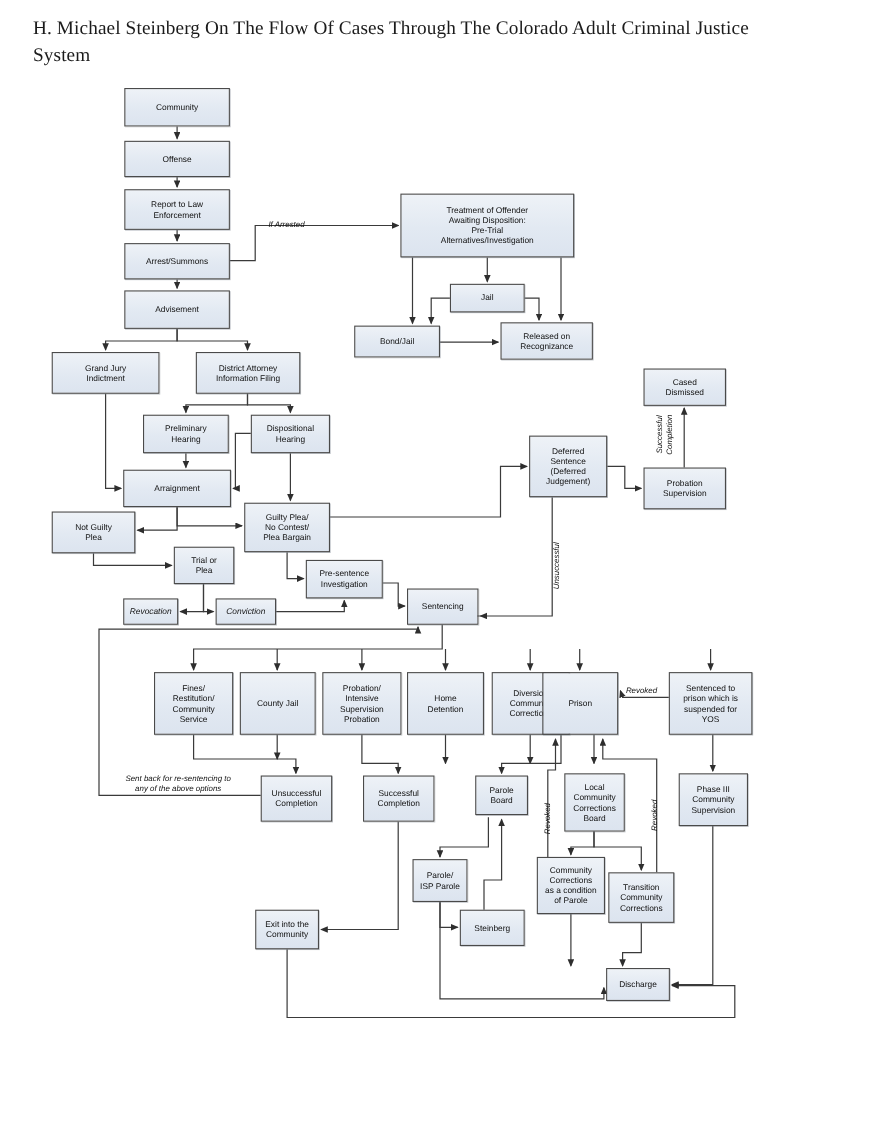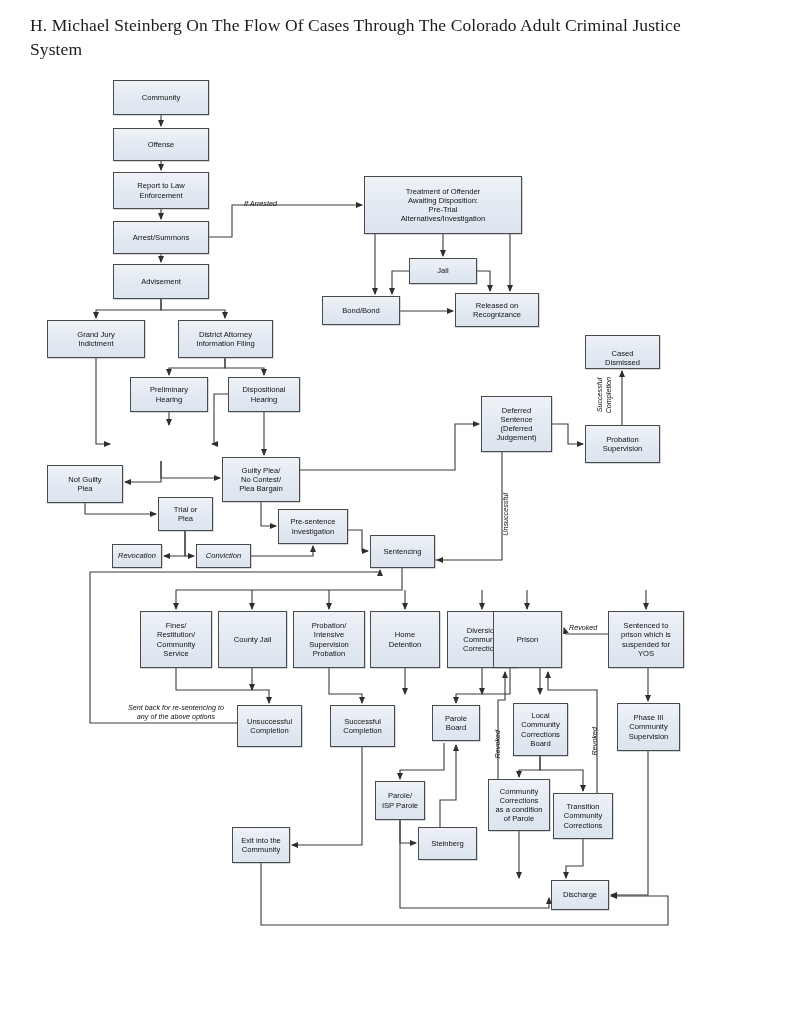--- a/index.html
+++ b/index.html
@@ -170,20 +170,23 @@
     </div>
     <div class="node" style="left: 178px; top: 320px; width: 95px; height: 38px;">
       <span>District Attorney<br>Information Filing</span>
     </div>
     <div class="node" style="left: 130px; top: 377px; width: 78px; height: 35px;">
       <span>Preliminary<br>Hearing</span>
     </div>
     <div class="node" style="left: 228px; top: 377px; width: 72px; height: 35px;">
       <span>Dispositional<br>Hearing</span>
     </div>
+    <div class="node" style="left: 112px; top: 427px; width: 98px; height: 34px;">
+      <span>Arraignment</span>
+    </div>
     <div class="node" style="left: 47px; top: 465px; width: 76px; height: 38px;">
       <span>Not Guilty<br>Plea</span>
     </div>
     <div class="node" style="left: 222px; top: 457px; width: 78px; height: 45px;">
       <span>Guilty Plea/<br>No Contest/<br>Plea Bargain</span>
     </div>
     <div class="node" style="left: 158px; top: 497px; width: 55px; height: 34px;">
       <span>Trial or<br>Plea</span>
     </div>
     <div class="node" style="left: 278px; top: 509px; width: 70px; height: 35px;">
@@ -195,29 +198,29 @@
     <div class="node italic" style="left: 196px; top: 544px; width: 55px; height: 24px;">
       <span>Conviction</span>
     </div>
     <div class="node" style="left: 364px; top: 176px; width: 158px; height: 58px;">
       <span>Treatment of Offender<br>Awaiting Disposition:<br>Pre-Trial<br>Alternatives/Investigation</span>
     </div>
     <div class="node" style="left: 409px; top: 258px; width: 68px; height: 26px;">
       <span>Jail</span>
     </div>
     <div class="node" style="left: 322px; top: 296px; width: 78px; height: 29px;">
-      <span>Bond/Bond</span>
+      <span>Bond/Jail</span>
     </div>
     <div class="node" style="left: 455px; top: 293px; width: 84px; height: 34px;">
       <span>Released on<br>Recognizance</span>
     </div>
     <div class="node" style="left: 481px; top: 396px; width: 71px; height: 56px;">
       <span>Deferred<br>Sentence<br>(Deferred<br>Judgement)</span>
     </div>
-    <div class="node" style="left: 585px; top: 335px; width: 75px; height: 34px; align-items: flex-end;">
+    <div class="node" style="left: 585px; top: 335px; width: 75px; height: 34px;">
       <span>Cased<br>Dismissed</span>
     </div>
     <div class="node" style="left: 585px; top: 425px; width: 75px; height: 38px;">
       <span>Probation<br>Supervision</span>
     </div>
     <div class="node" style="left: 370px; top: 535px; width: 65px; height: 33px;">
       <span>Sentencing</span>
     </div>
     <div class="node" style="left: 140px; top: 611px; width: 72px; height: 57px;">
       <span>Fines/<br>Restitution/<br>Community<br>Service</span>
@@ -268,18 +271,18 @@
       <span>Transition<br>Community<br>Corrections</span>
     </div>
     <div class="node" style="left: 232px; top: 827px; width: 58px; height: 36px;">
       <span>Exit into the<br>Community</span>
     </div>
     <div class="node" style="left: 551px; top: 880px; width: 58px; height: 30px;">
       <span>Discharge</span>
     </div>
     <div class="edgelabel" style="left: 244px; top: 200px;">If Arrested</div>
     <div class="edgelabel" style="left: 569px; top: 624px;">Revoked</div>
-    <div class="edgelabel multiline" style="left: 92px; top: 704px; width: 140px; padding-left: 14px;">Sent back for re-sentencing to<br>any of the above options</div>
+    <div class="edgelabel multiline" style="left: 92px; top: 704px; width: 140px;">Sent back for re-sentencing to<br>any of the above options</div>
     <div class="edgelabel vert" style="left: 596px; top: 377px;">Successful<br>Completion</div>
     <div class="edgelabel vert" style="left: 502px; top: 493px;">Unsuccessful</div>
     <div class="edgelabel vert" style="left: 494px; top: 730px;">Revoked</div>
     <div class="edgelabel vert" style="left: 591px; top: 727px;">Revoked</div>
   </div>
 
 </body></html>

